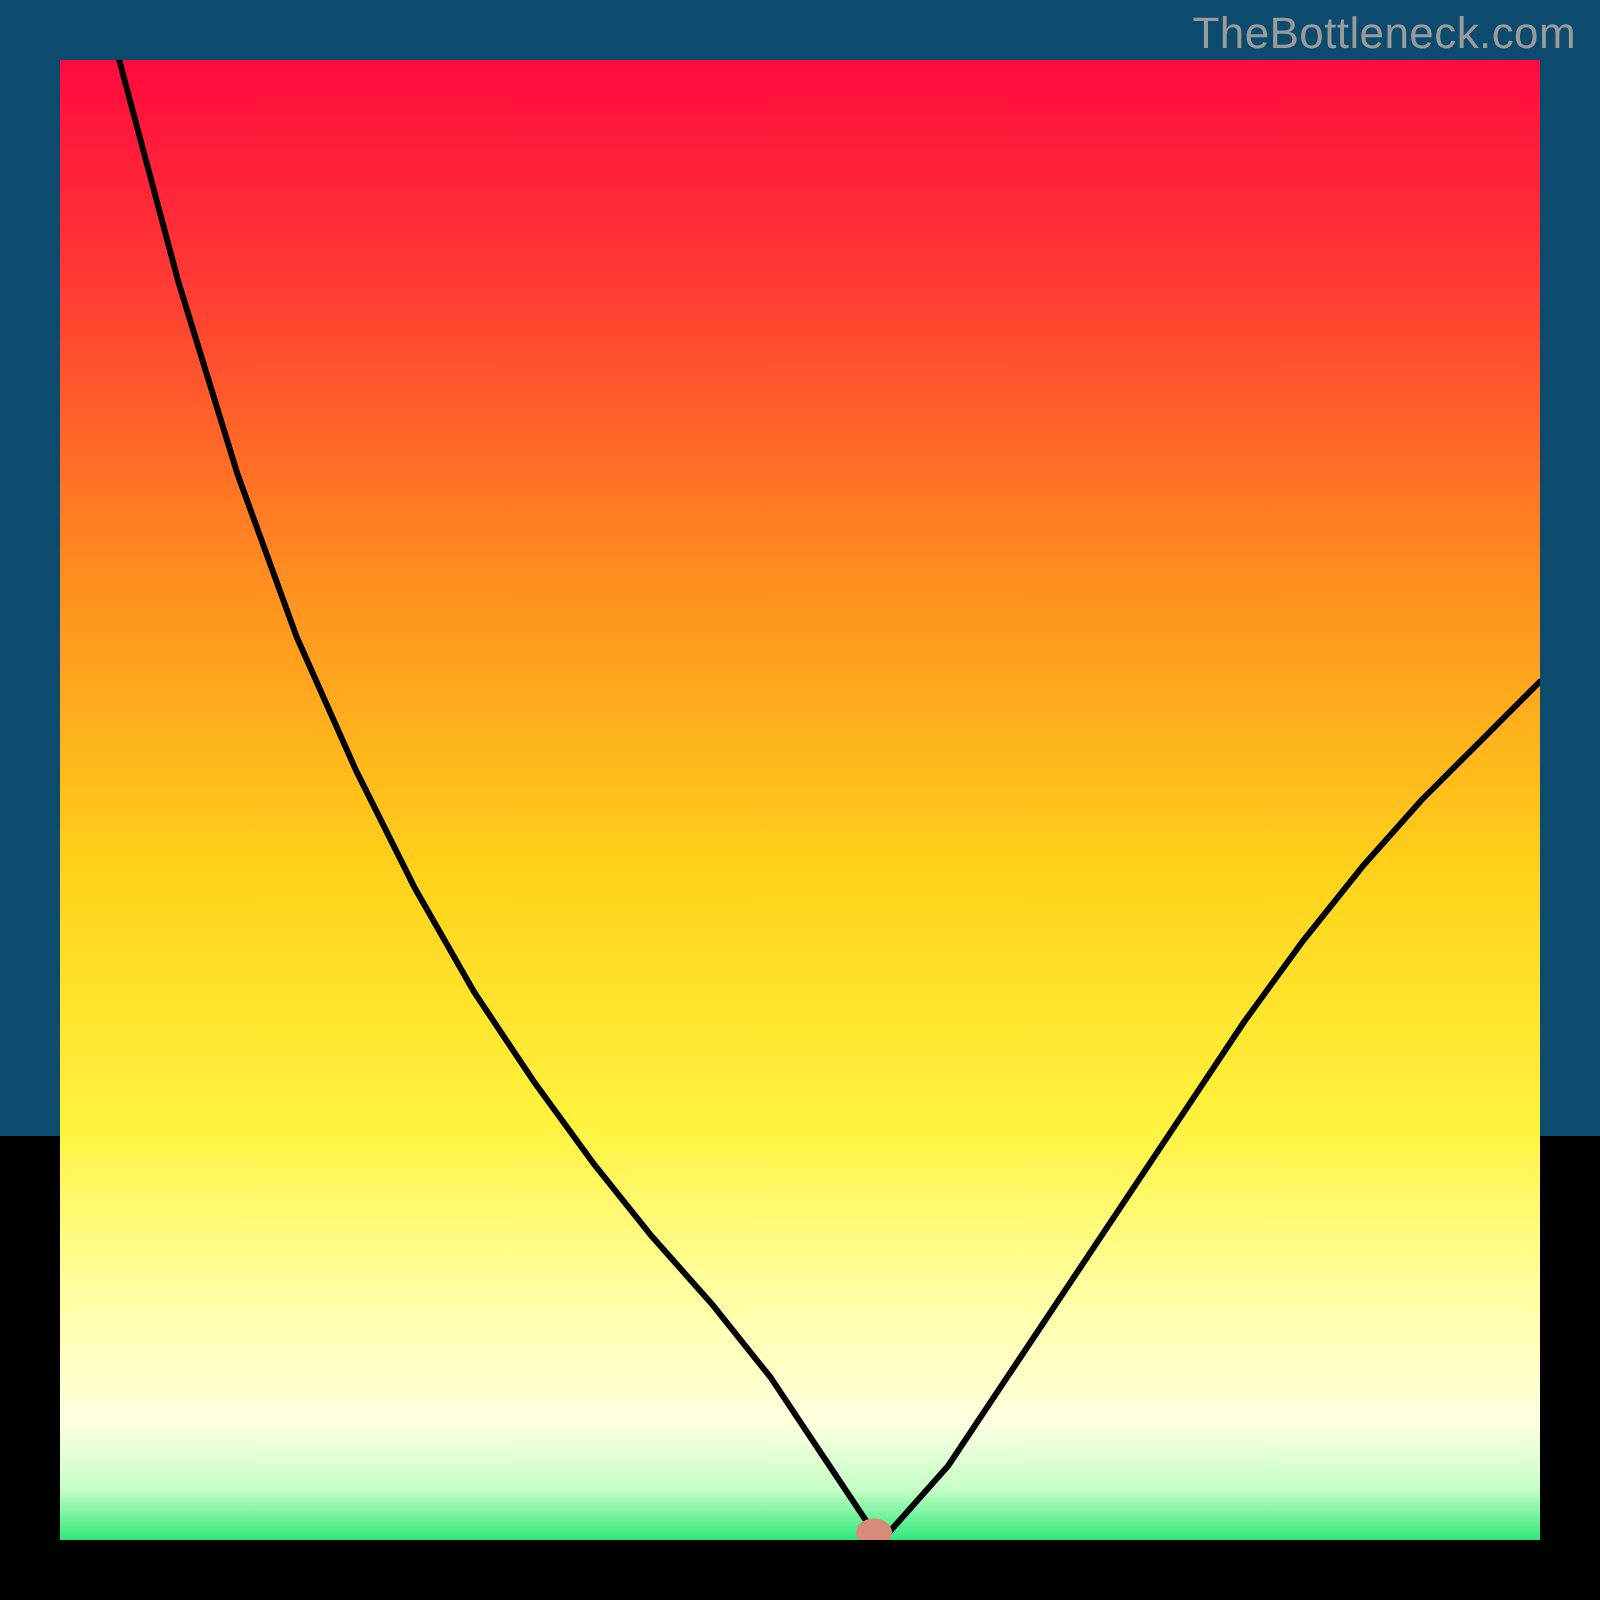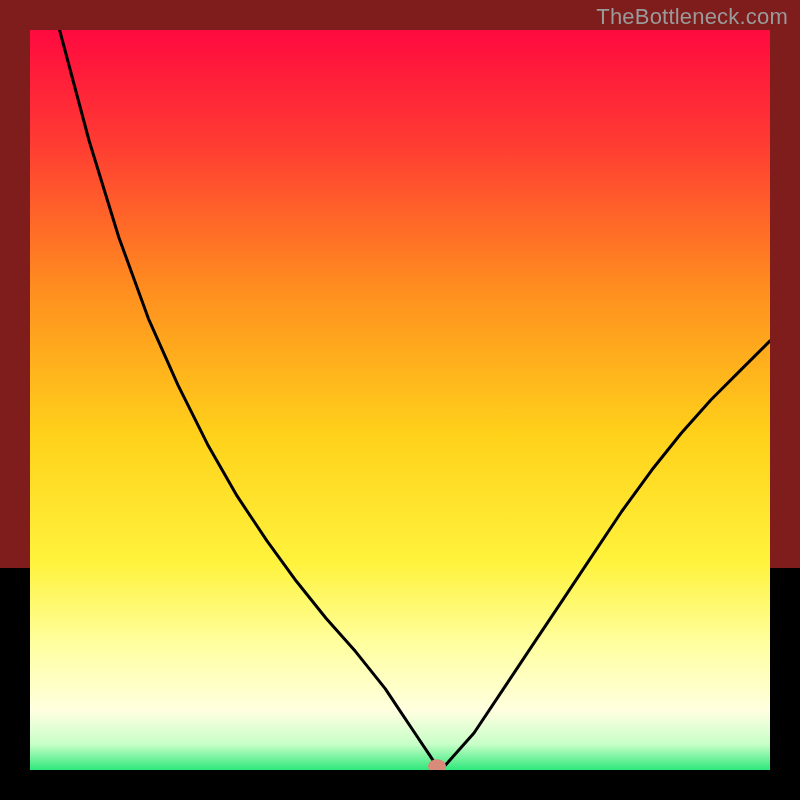--- a/index.html
+++ b/index.html
@@ -10,21 +10,21 @@
     background: #000;
     overflow: hidden;
     font-family: Arial, Helvetica, sans-serif;
   }
   .frame {
     position: absolute;
     left: 0;
     top: 0;
     width: 800px;
     height: 568px;
-    background: #7f1d1d;
+    background: #0c4a6e;
   }
   .watermark {
     position: absolute;
     top: 4px;
     right: 12px;
     color: #9a9a9a;
     font-size: 22px;
     letter-spacing: 0.2px;
     font-weight: 400;
     user-select: none;

